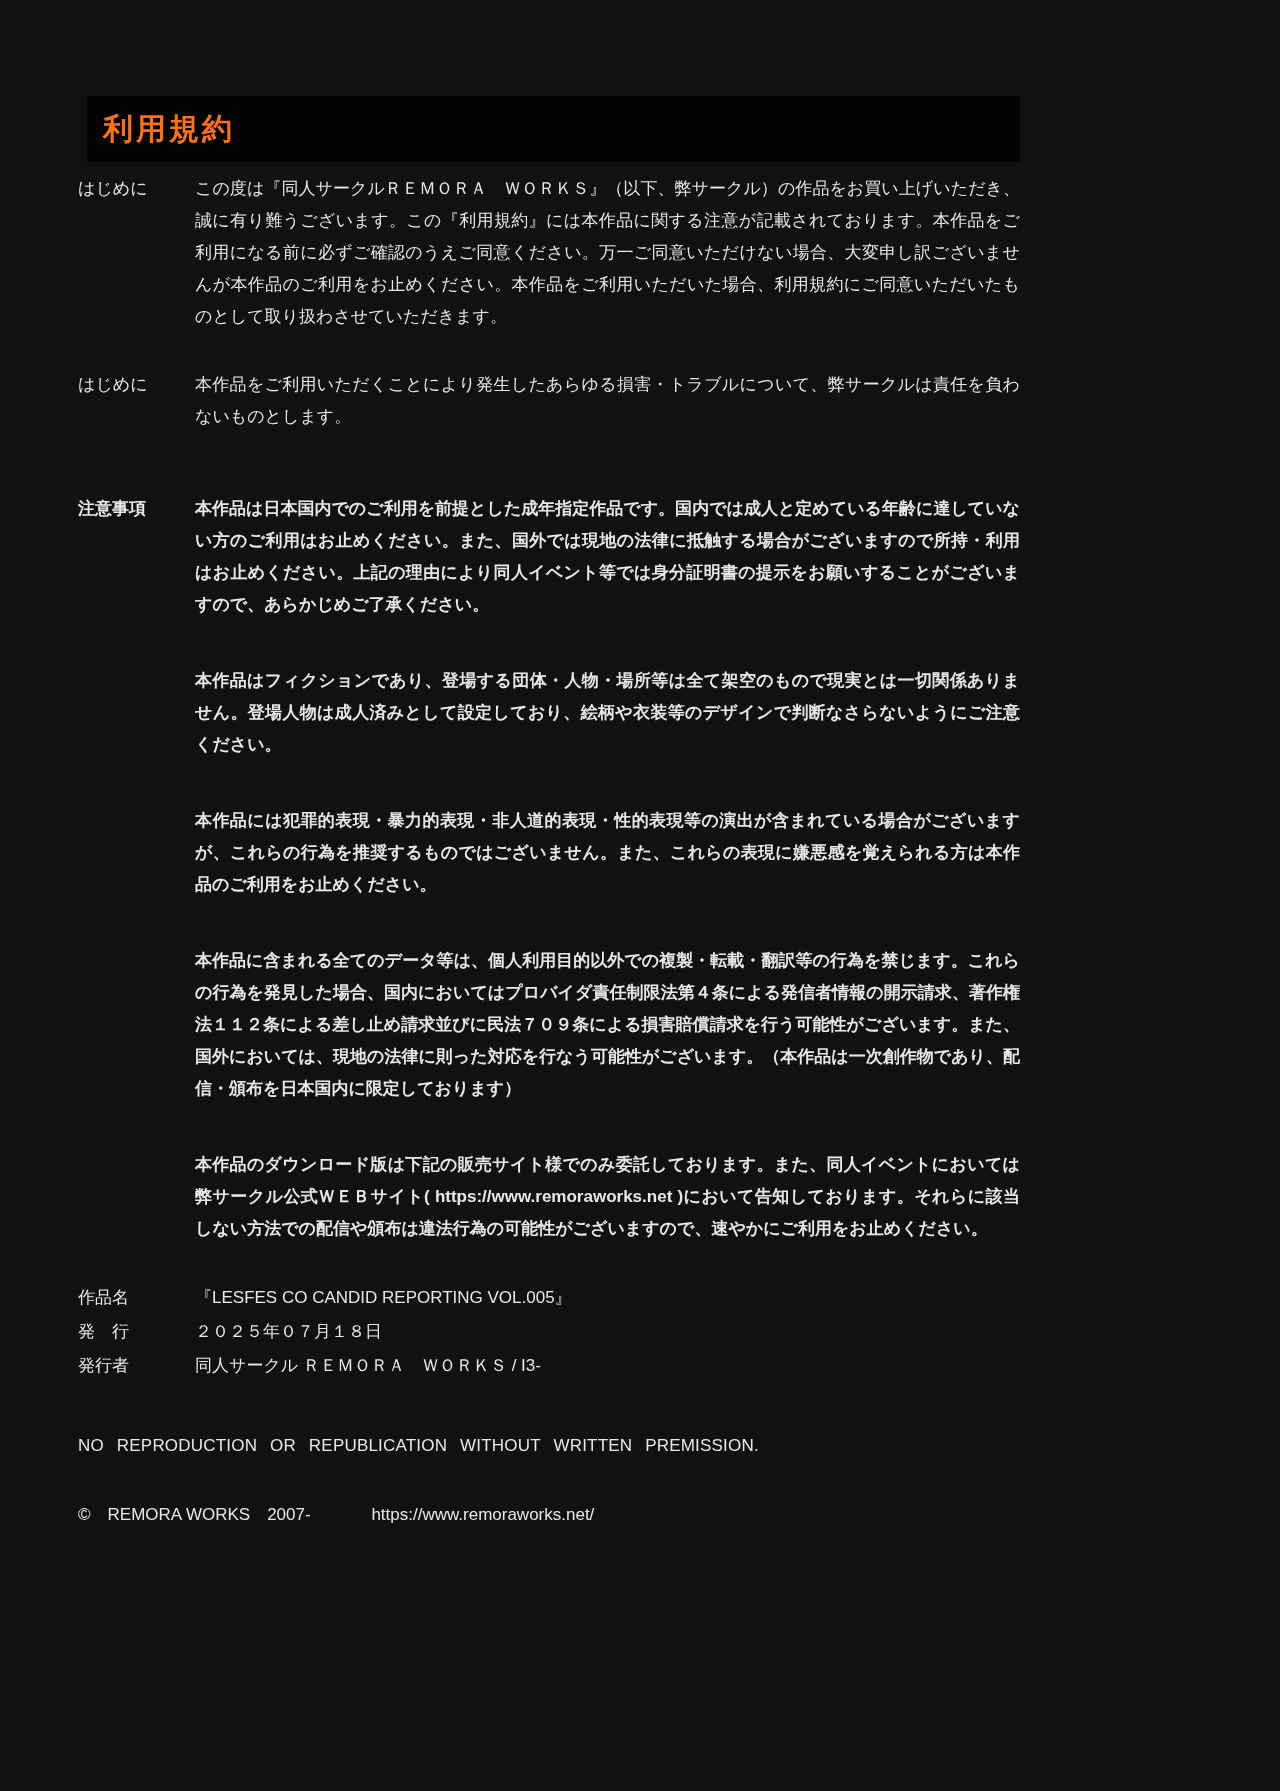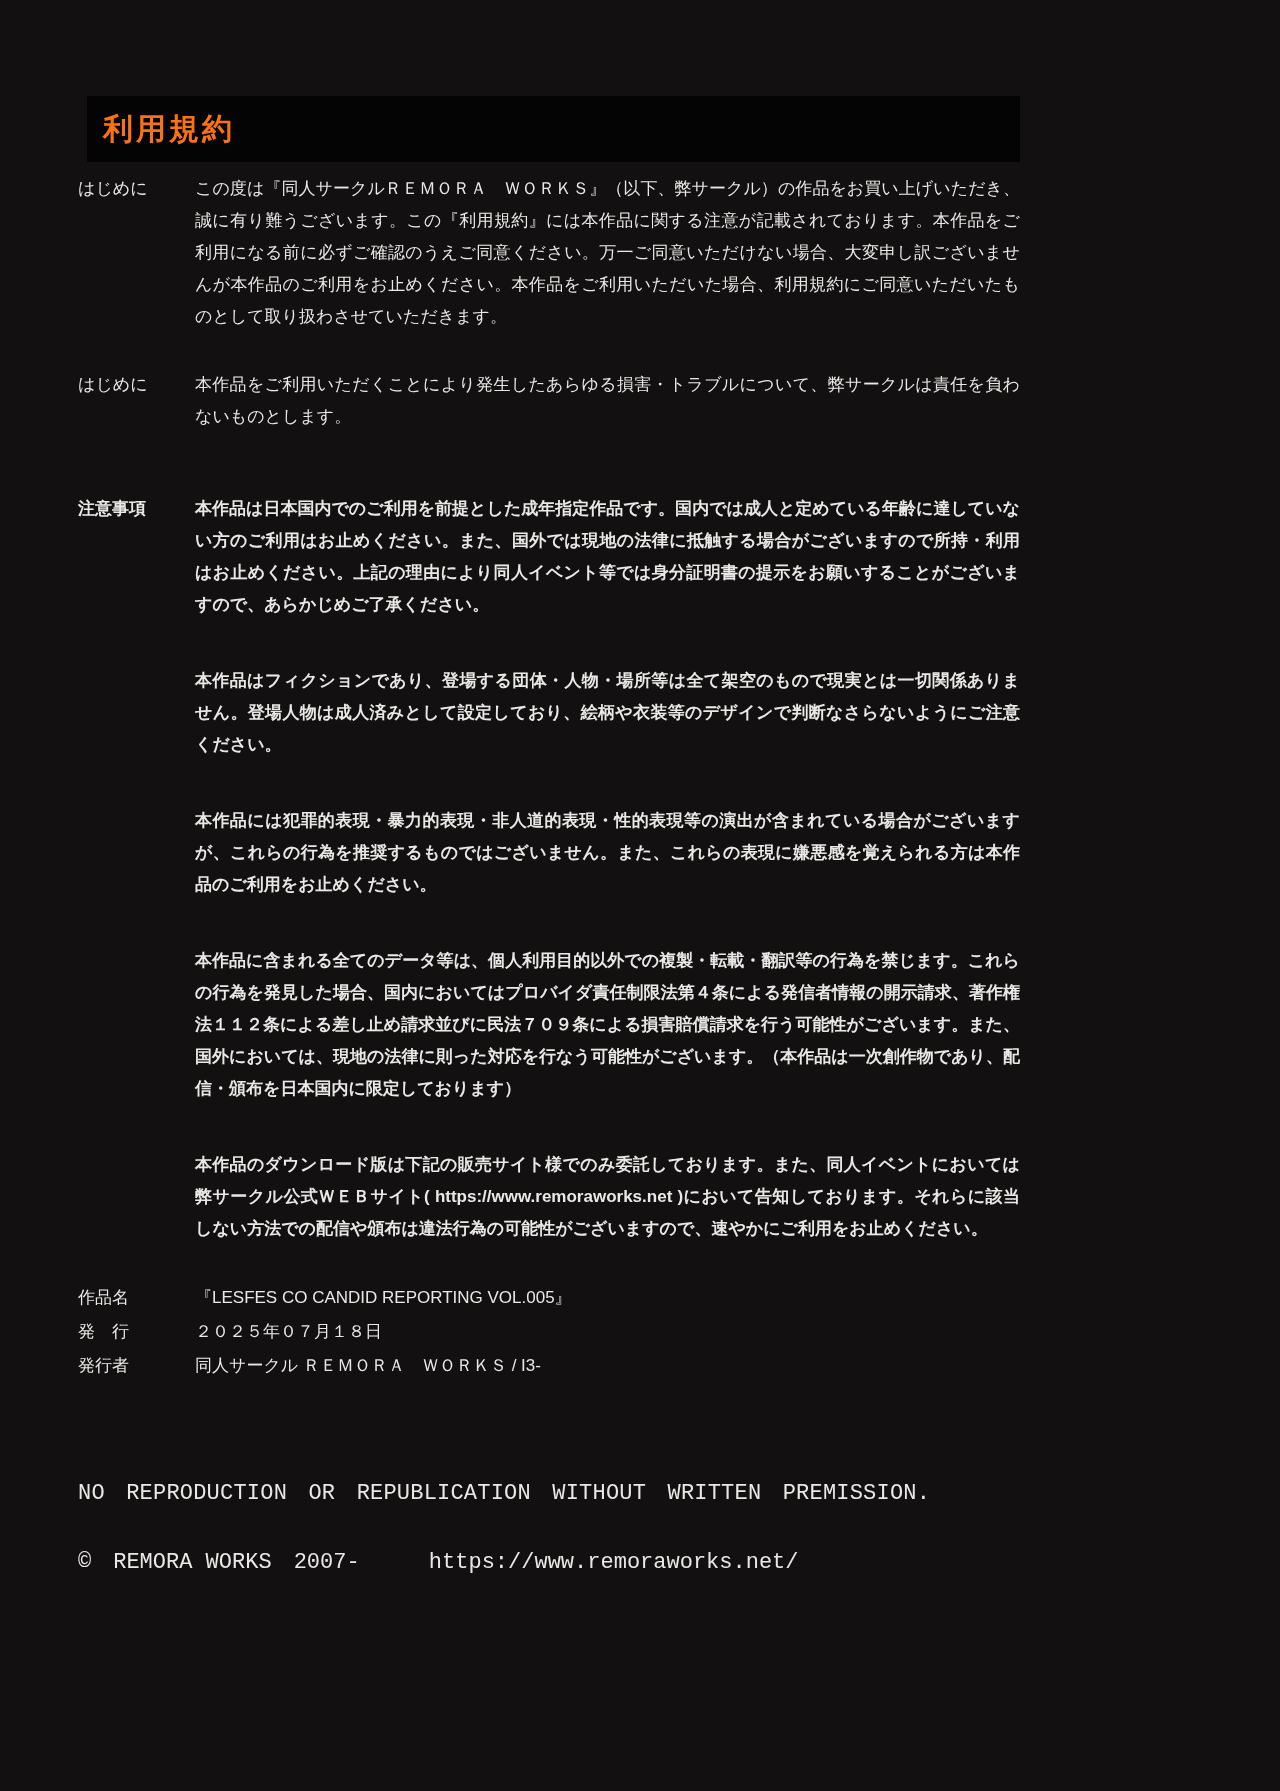--- a/index.html
+++ b/index.html
@@ -48,21 +48,21 @@
   .body p.plain{text-align:left;}
 
   .section-hajimeni{margin-top:11px;}
   .section-menseki{margin-top:36px;}
   .section-chuui{margin-top:60px;font-weight:bold;}
 
   .colophon{margin-top:36px;}
   .colophon .row{line-height:34px;}
   .colophon .value{flex:1;text-align:left;}
 
-  .footer{margin-top:94px;font-size:22px;line-height:33px;font-family:Liberation Mono, monospace;}
+  .footer{margin-top:46px;font-size:17px;line-height:33px;}
   .footer p{margin:0;}
   .footer .eng-1{word-spacing:8px;letter-spacing:0.2px;}
   .footer .eng-2{letter-spacing:0.2px;}
   .footer .copy-line{margin-top:36px;}
   .footer .copy-url{margin-left:56px;}
 </style>
 </head>
 <body>
 
 <div class="page">

